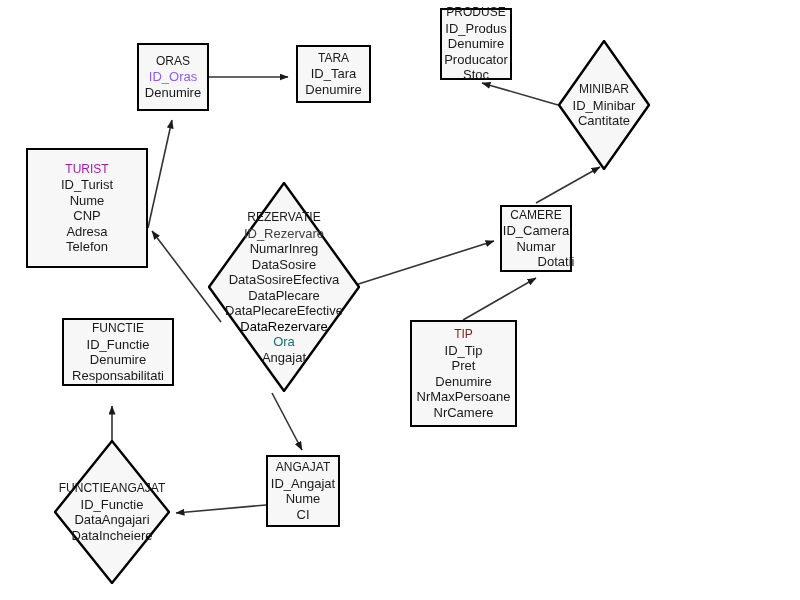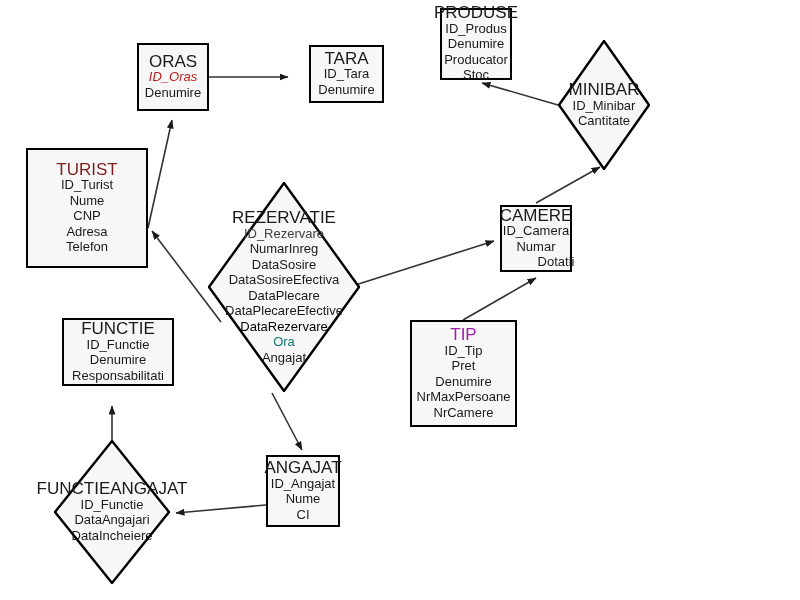--- a/index.html
+++ b/index.html
@@ -64,21 +64,21 @@
   }
   .attr-line {
     color: #1a1a1a;
     font-size: 13px;
     line-height: 15.5px;
     text-align: center;
     white-space: nowrap;
   }
   .node-title {
     color: #1a1a1a;
-    font-size: 17px;
+    font-size: 12px;
     line-height: 15.5px;
     text-align: center;
     white-space: nowrap;
   }
 </style>
 </head>
 <body>
 
 <div id="diagram-canvas">
 
@@ -98,57 +98,57 @@
         <polyline points="558,105 482,83" fill="none" stroke="#333333" stroke-width="1.6" marker-end="url(#arrowhead)"></polyline>
         <polyline points="272,393 302,450" fill="none" stroke="#333333" stroke-width="1.6" marker-end="url(#arrowhead)"></polyline>
         <polyline points="266,505 176,513" fill="none" stroke="#333333" stroke-width="1.6" marker-end="url(#arrowhead)"></polyline>
         <polyline points="112,440 112,406" fill="none" stroke="#333333" stroke-width="1.6" marker-end="url(#arrowhead)"></polyline>
       </g>
   </svg>
 
   <div id="nodes-layer">
       <div class="node entity-box" style="left: 137px; top: 43px; width: 72px; height: 68px; background: rgb(247, 247, 247); border-color: rgb(0, 0, 0);">
         <div class="node-title" style="color: rgb(26, 26, 26);">ORAS</div>
-        <div class="attr-line" style="color: #b91c1c; font-style: italic;">ID_Oras</div>
+        <div class="attr-line" style="color: #8b5cf6;">ID_Oras</div>
         <div class="attr-line" style="color: rgb(26, 26, 26);">Denumire</div>
       </div>
-      <div class="node entity-box" style="left: 296px; top: 45px; width: 75px; height: 58px; background: rgb(247, 247, 247); border-color: rgb(0, 0, 0); margin-left: 13px;">
+      <div class="node entity-box" style="left: 296px; top: 45px; width: 75px; height: 58px; background: rgb(247, 247, 247); border-color: rgb(0, 0, 0);">
         <div class="node-title" style="color: rgb(26, 26, 26);">TARA</div>
         <div class="attr-line" style="color: rgb(26, 26, 26);">ID_Tara</div>
         <div class="attr-line" style="color: rgb(26, 26, 26);">Denumire</div>
       </div>
       <div class="node entity-box" style="left: 440px; top: 8px; width: 72px; height: 72px; background: rgb(247, 247, 247); border-color: rgb(0, 0, 0);">
         <div class="node-title" style="color: rgb(26, 26, 26);">PRODUSE</div>
         <div class="attr-line" style="color: rgb(26, 26, 26);">ID_Produs</div>
         <div class="attr-line" style="color: rgb(26, 26, 26);">Denumire</div>
         <div class="attr-line" style="color: rgb(26, 26, 26);">Producator</div>
         <div class="attr-line" style="color: rgb(26, 26, 26);">Stoc</div>
       </div>
       <div class="node entity-box" style="left: 26px; top: 148px; width: 122px; height: 120px; background: rgb(247, 247, 247); border-color: rgb(0, 0, 0);">
-        <div class="node-title" style="color: #7f1d1d;">TURIST</div>
+        <div class="node-title" style="color: #a21caf;">TURIST</div>
         <div class="attr-line" style="color: rgb(26, 26, 26);">ID_Turist</div>
         <div class="attr-line" style="color: rgb(26, 26, 26);">Nume</div>
         <div class="attr-line" style="color: rgb(26, 26, 26);">CNP</div>
         <div class="attr-line" style="color: rgb(26, 26, 26);">Adresa</div>
         <div class="attr-line" style="color: rgb(26, 26, 26);">Telefon</div>
       </div>
       <div class="node entity-box" style="left: 500px; top: 205px; width: 72px; height: 67px; background: rgb(247, 247, 247); border-color: rgb(0, 0, 0);">
         <div class="node-title" style="color: rgb(26, 26, 26);">CAMERE</div>
         <div class="attr-line" style="color: rgb(26, 26, 26);">ID_Camera</div>
         <div class="attr-line" style="color: rgb(26, 26, 26);">Numar</div>
         <div class="attr-line" style="color: rgb(26, 26, 26); padding-left: 40px;">Dotatii</div>
       </div>
       <div class="node entity-box" style="left: 62px; top: 318px; width: 112px; height: 68px; background: rgb(247, 247, 247); border-color: rgb(0, 0, 0);">
         <div class="node-title" style="color: rgb(26, 26, 26);">FUNCTIE</div>
         <div class="attr-line" style="color: rgb(26, 26, 26);">ID_Functie</div>
         <div class="attr-line" style="color: rgb(26, 26, 26);">Denumire</div>
         <div class="attr-line" style="color: rgb(26, 26, 26);">Responsabilitati</div>
       </div>
       <div class="node entity-box" style="left: 410px; top: 320px; width: 107px; height: 107px; background: rgb(247, 247, 247); border-color: rgb(0, 0, 0);">
-        <div class="node-title" style="color: #a21caf;">TIP</div>
+        <div class="node-title" style="color: #7f1d1d;">TIP</div>
         <div class="attr-line" style="color: rgb(26, 26, 26);">ID_Tip</div>
         <div class="attr-line" style="color: rgb(26, 26, 26);">Pret</div>
         <div class="attr-line" style="color: rgb(26, 26, 26);">Denumire</div>
         <div class="attr-line" style="color: rgb(26, 26, 26);">NrMaxPersoane</div>
         <div class="attr-line" style="color: rgb(26, 26, 26);">NrCamere</div>
       </div>
       <div class="node entity-box" style="left: 266px; top: 455px; width: 74px; height: 72px; background: rgb(247, 247, 247); border-color: rgb(0, 0, 0);">
         <div class="node-title" style="color: rgb(26, 26, 26);">ANGAJAT</div>
         <div class="attr-line" style="color: rgb(26, 26, 26);">ID_Angajat</div>
         <div class="attr-line" style="color: rgb(26, 26, 26);">Nume</div>

